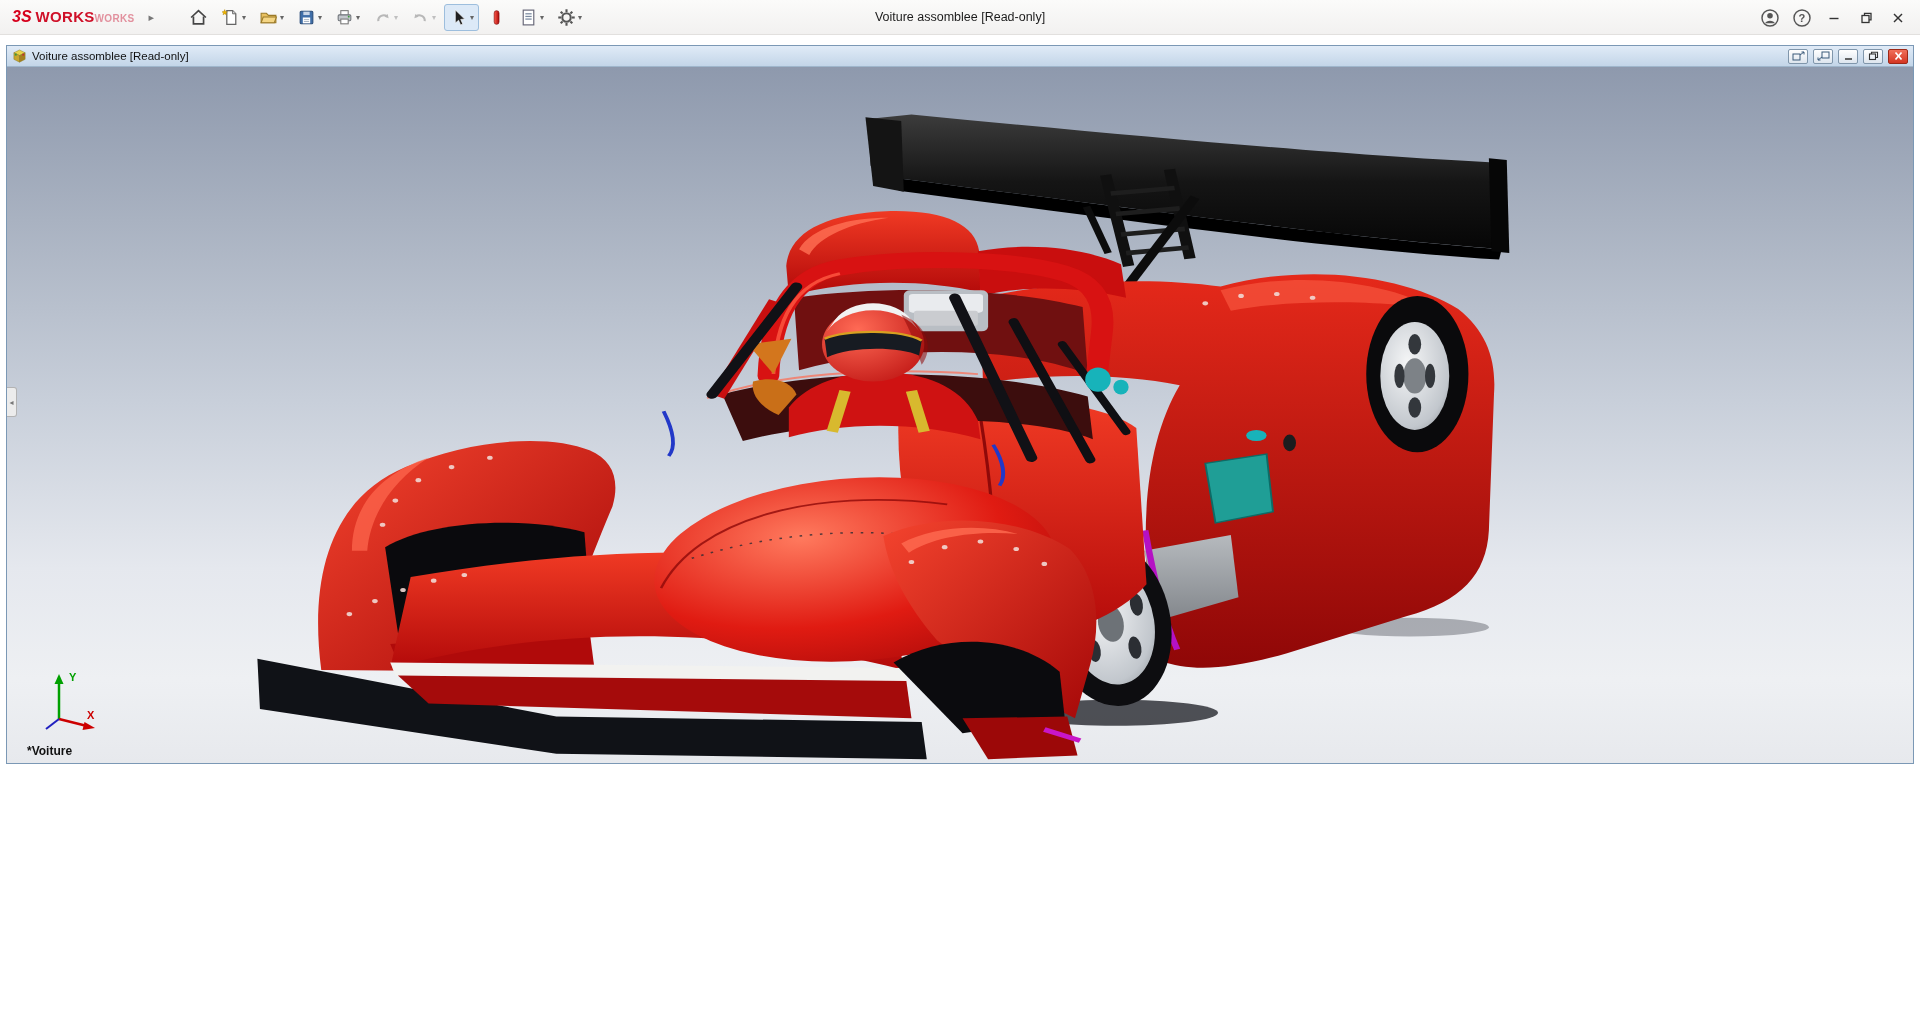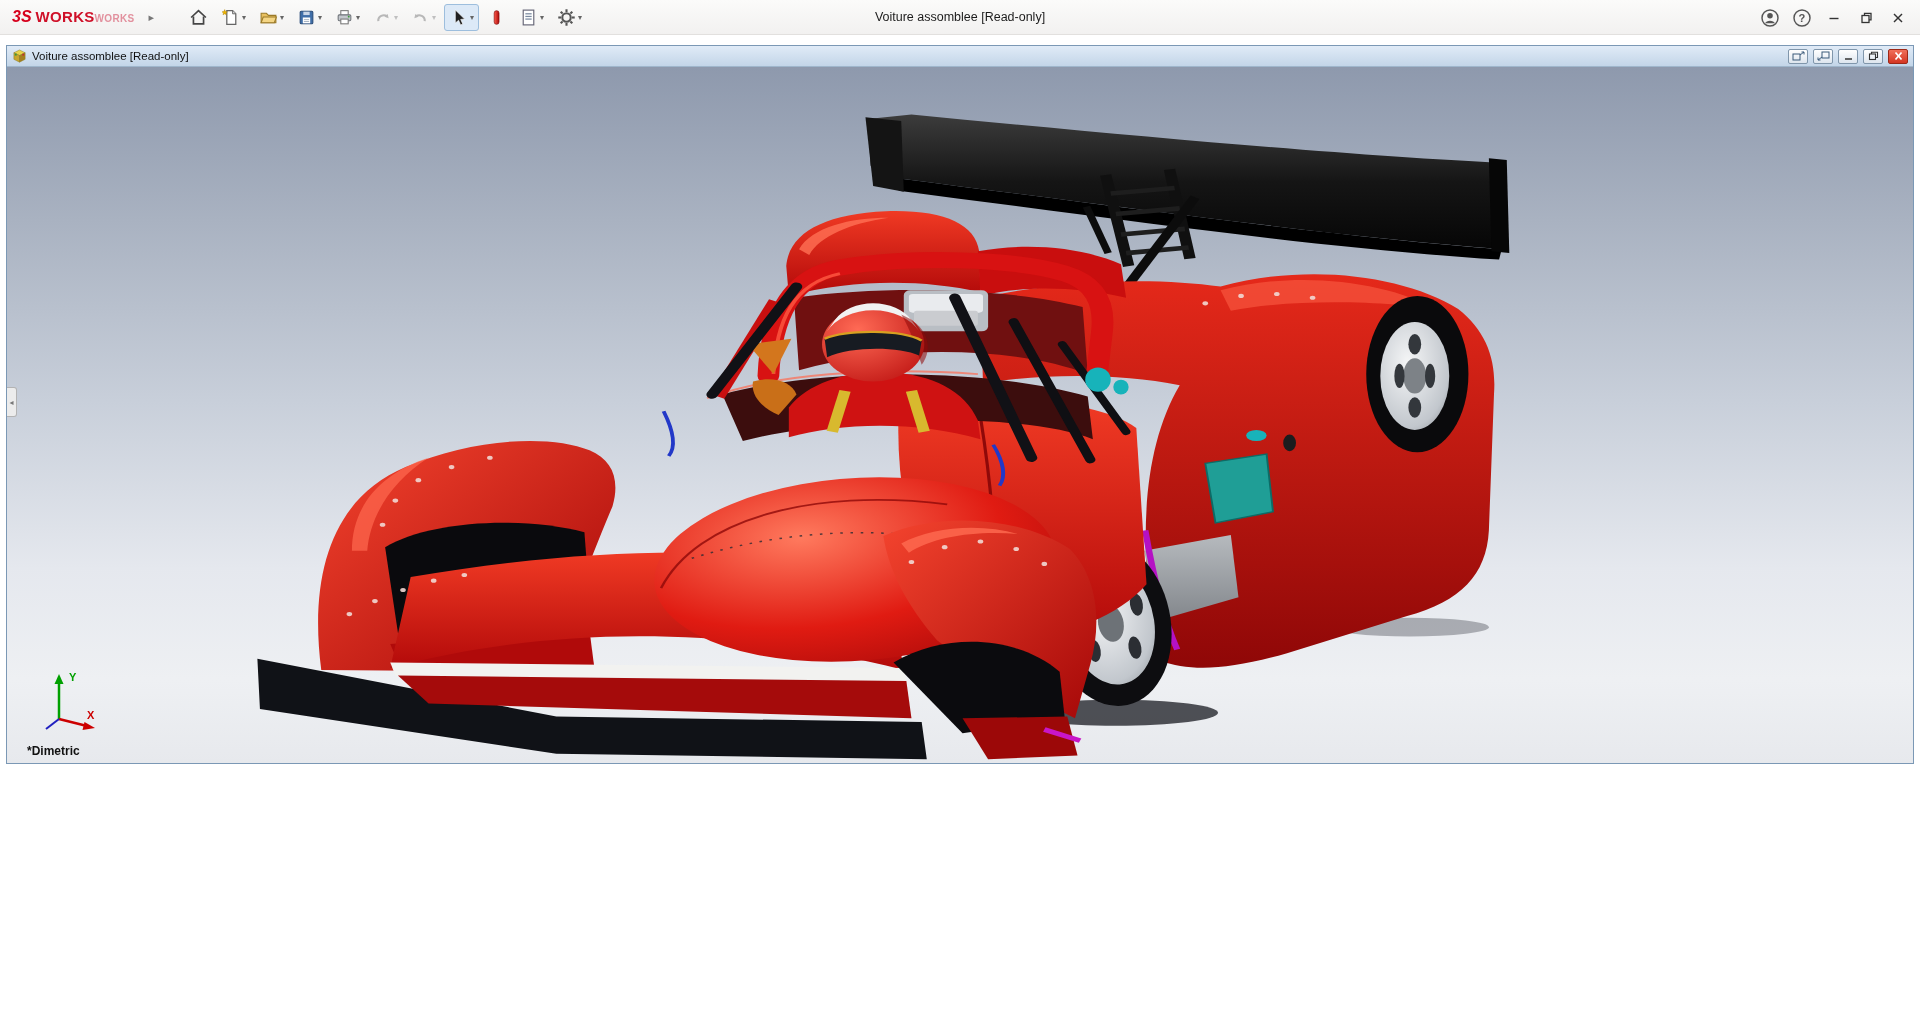--- a/index.html
+++ b/index.html
@@ -442,18 +442,18 @@
       <svg class="triad" viewBox="0 0 72 72">
         <line x1="30" y1="52" x2="30" y2="15" stroke="#00a000" stroke-width="2.5"></line>
         <path d="M30,7 L25.5,17 L34.5,17 Z" fill="#00a000"></path>
         <text x="40" y="14" font-size="11" font-weight="bold" fill="#00a000">Y</text>
         <line x1="30" y1="52" x2="58" y2="59" stroke="#cc0000" stroke-width="2.5"></line>
         <path d="M66,61 L55.5,55 L53.5,63 Z" fill="#cc0000"></path>
         <text x="58" y="52" font-size="11" font-weight="bold" fill="#cc0000">X</text>
         <line x1="30" y1="52" x2="17" y2="62" stroke="#2020c0" stroke-width="2"></line>
       </svg>
 
-      <div class="view-label">*Dimetric</div>
+      <div class="view-label">*Voiture</div>
 
       <div class="collapse-tab">◂</div>
     </div>
   </div>
 </div>
 
 </body></html>

